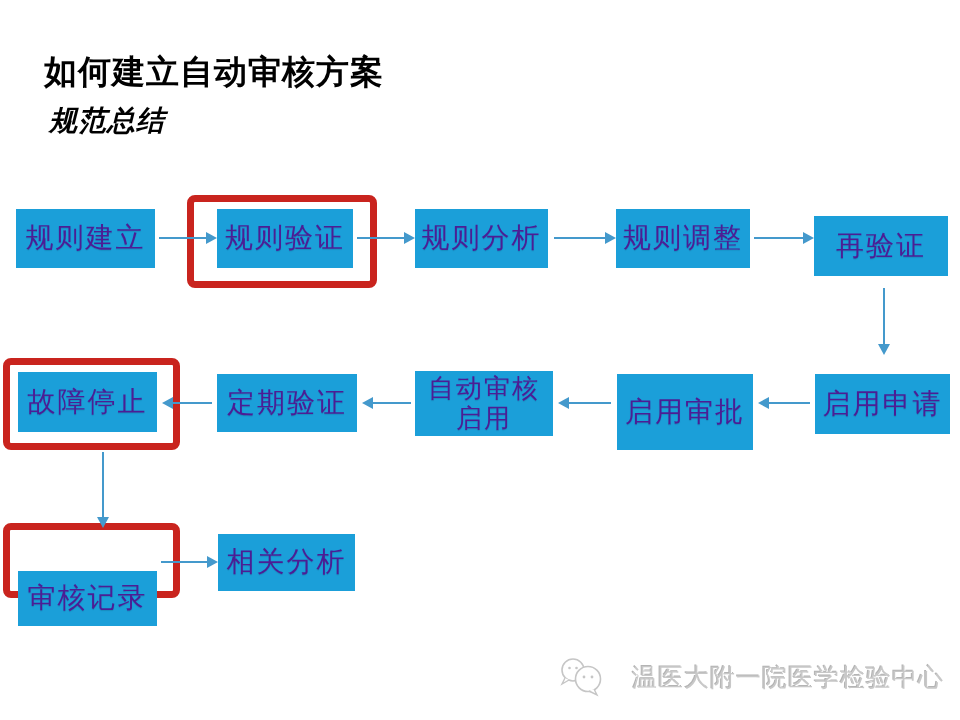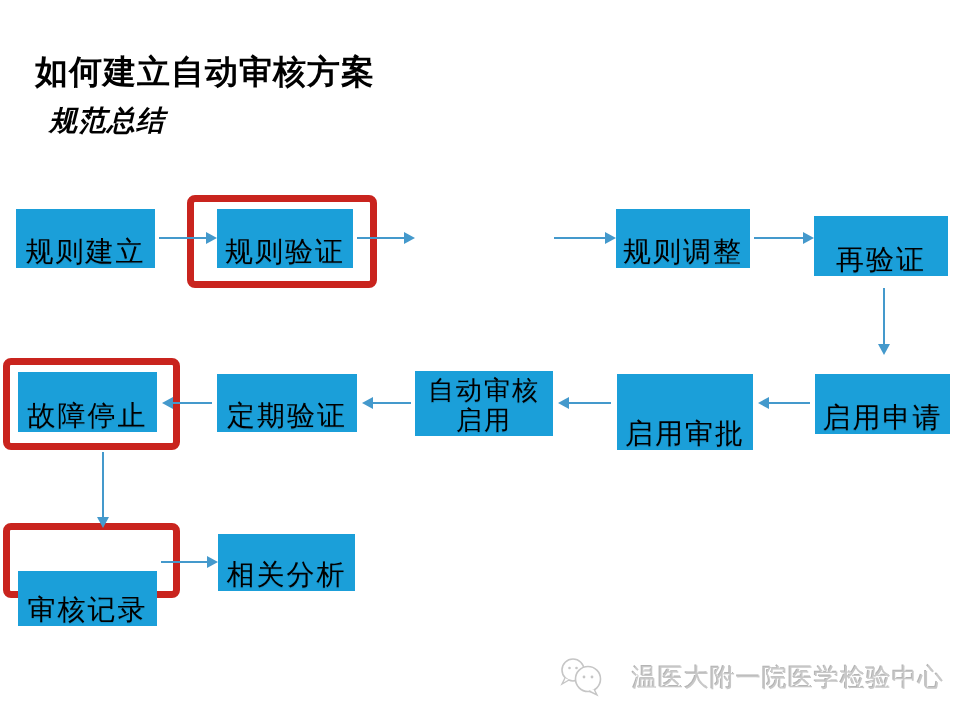--- a/index.html
+++ b/index.html
@@ -5,37 +5,37 @@
   html,body{margin:0;padding:0;background:#ffffff;}
   #slide{
     position:relative;
     width:960px;height:720px;
     background:#ffffff;
     overflow:hidden;
     font-family:"Liberation Sans",sans-serif;
   }
   
   .title{
-    position:absolute;left:35px;top:50px;
+    position:absolute;left:44px;top:50px;
     font-family:"Liberation Serif",serif;
     font-weight:900;font-size:33px;color:#000;
     letter-spacing:1px;white-space:nowrap;
   }
   .subtitle{
     position:absolute;left:49px;top:102px;
     font-family:"Liberation Serif",serif;
     font-style:italic;font-weight:700;font-size:28px;color:#000;
     letter-spacing:1px;white-space:nowrap;
   }
   
   .node{
     position:absolute;
     background:#1b9fd9;
-    color:#000000;
-    display:flex;align-items:flex-end;justify-content:center;
+    color:#4c1d95;
+    display:flex;align-items:center;justify-content:center;
     font-size:28px;letter-spacing:2px;
     text-align:center;white-space:pre-line;line-height:1.15;
     text-shadow:0 1px 1px rgba(0,0,0,0.12);
   }
   .n11{left:16px; top:209px;width:139px;height:59px;}
   .n12{left:217px;top:209px;width:136px;height:59px;}
   .n13{left:415px;top:209px;width:133px;height:59px;}
   .n14{left:616px;top:209px;width:134px;height:59px;}
   .n15{left:814px;top:208px;width:134px;height:60px;margin-top:8px;}
   .n21{left:18px; top:372px;width:139px;height:60px;}
@@ -99,20 +99,21 @@
 
   <div class="title">如何建立自动审核方案</div>
   <div class="subtitle">规范总结</div>
 
   <div class="highlight h1"></div>
   <div class="highlight h2"></div>
   <div class="highlight h3"></div>
 
   <div class="node n11"><span>规则建立</span></div>
   <div class="node n12"><span>规则验证</span></div>
+  <div class="node n13"><span>规则分析</span></div>
   <div class="node n14"><span>规则调整</span></div>
   <div class="node n15"><span>再验证</span></div>
 
   <div class="node n21"><span>故障停止</span></div>
   <div class="node n23"><span>自动审核
 启用</span></div>
   <div class="node n22"><span>定期验证</span></div>
   <div class="node n24"><span>启用审批</span></div>
   <div class="node n25"><span>启用申请</span></div>
 

